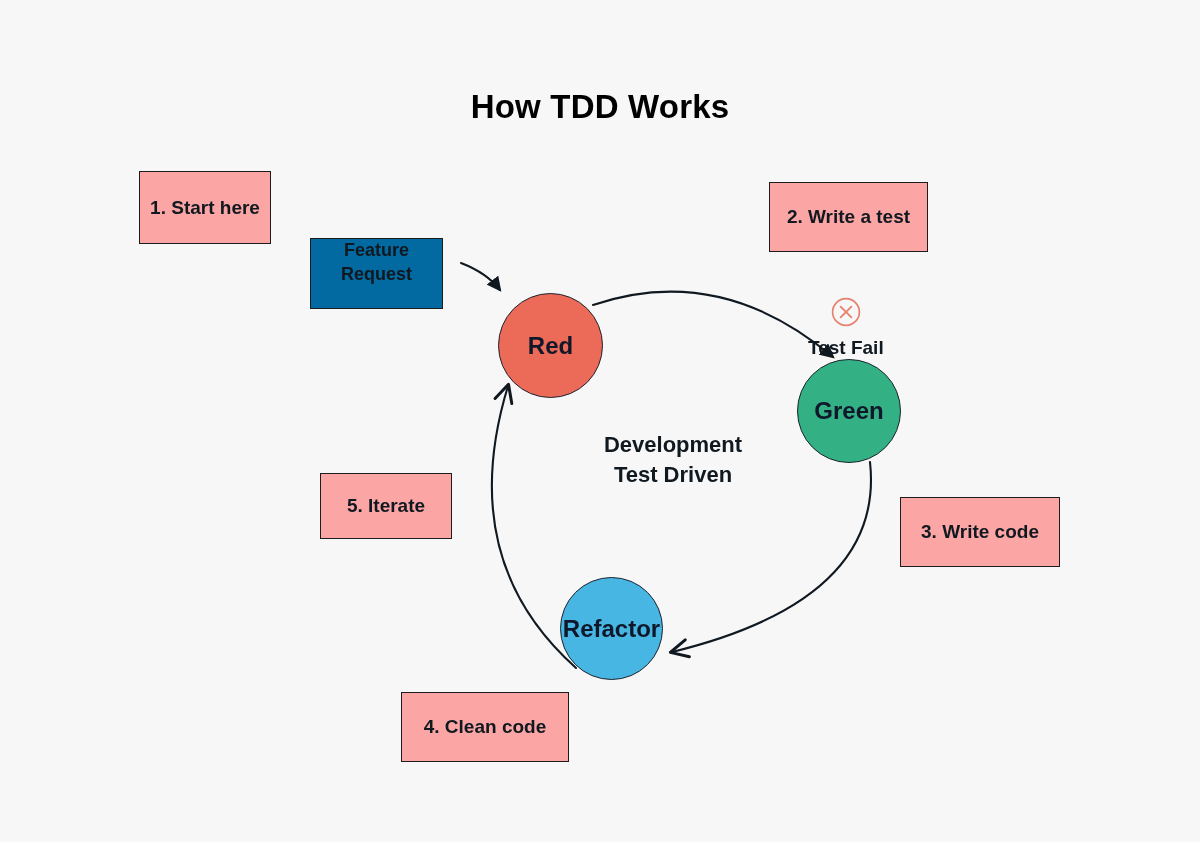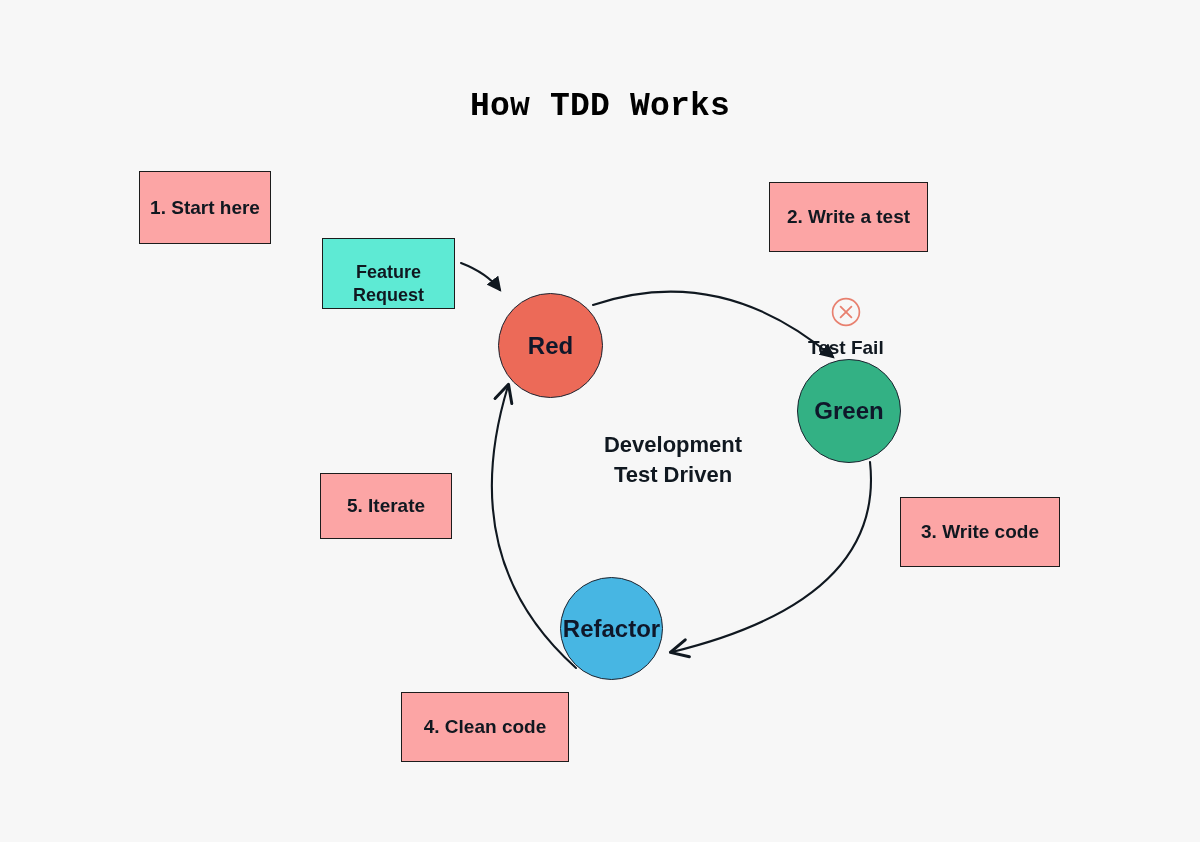--- a/index.html
+++ b/index.html
@@ -24,21 +24,20 @@
   #page-title {
     position: absolute;
     left: 0;
     top: 88px;
     width: 1200px;
     text-align: center;
     font-size: 33px;
     font-weight: bold;
     color: #000000;
     letter-spacing: 0.2px;
-    font-family: Liberation Mono, monospace;
   }
 
   
   #arrow-layer {
     position: absolute;
     left: 0;
     top: 0;
     width: 1200px;
     height: 842px;
     pointer-events: none;
@@ -61,31 +60,31 @@
   }
   #step-box-1 { left: 139px; top: 171px; width: 132px; height: 73px; }
   #step-box-2 { left: 769px; top: 182px; width: 159px; height: 70px; }
   #step-box-3 { left: 900px; top: 497px; width: 160px; height: 70px; }
   #step-box-4 { left: 401px; top: 692px; width: 168px; height: 70px; }
   #step-box-5 { left: 320px; top: 473px; width: 132px; height: 66px; }
 
   
   #feature-request-box {
     position: absolute;
-    left: 322px;
+    left: 310px;
     top: 238px;
     width: 133px;
     height: 71px;
-    background: #5eead4;
+    background: #0369a1;
     border: 1.6px solid #1c1c1c;
     box-sizing: border-box;
     display: flex;
     flex-direction: column;
     align-items: center;
-    justify-content: flex-end;
+    justify-content: flex-start;
     font-size: 18px;
     font-weight: bold;
     color: #101820;
     line-height: 1.32;
     text-align: center;
   }
 
   
   .cycle-node {
     position: absolute;

